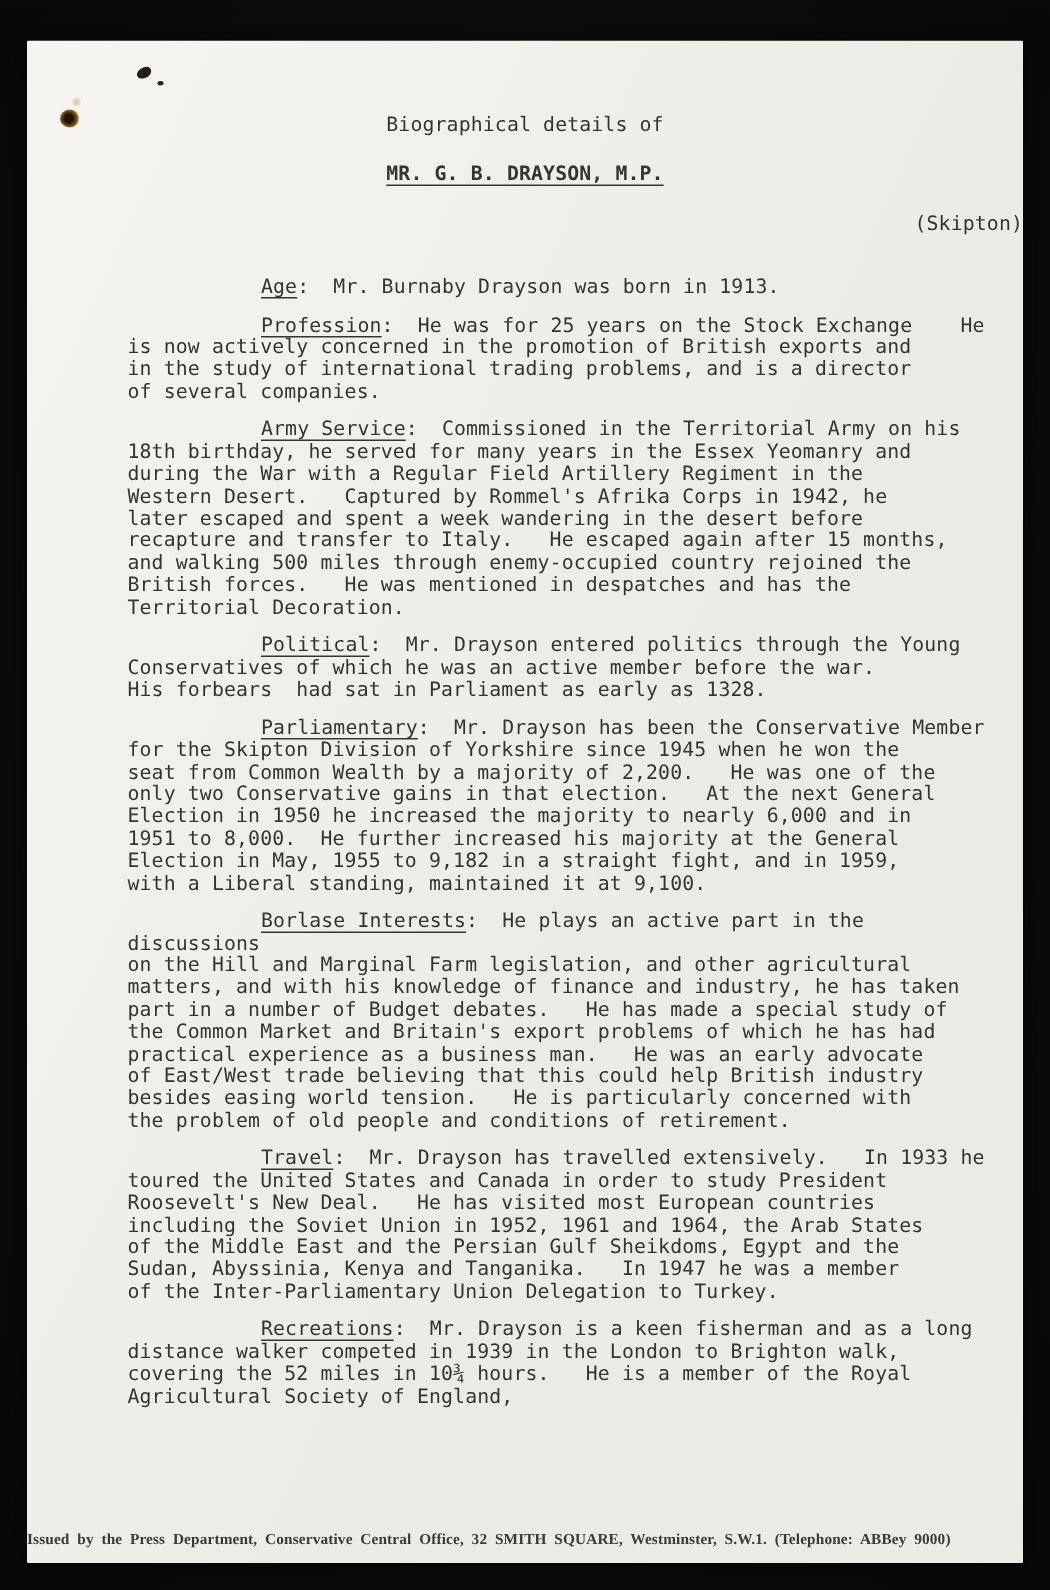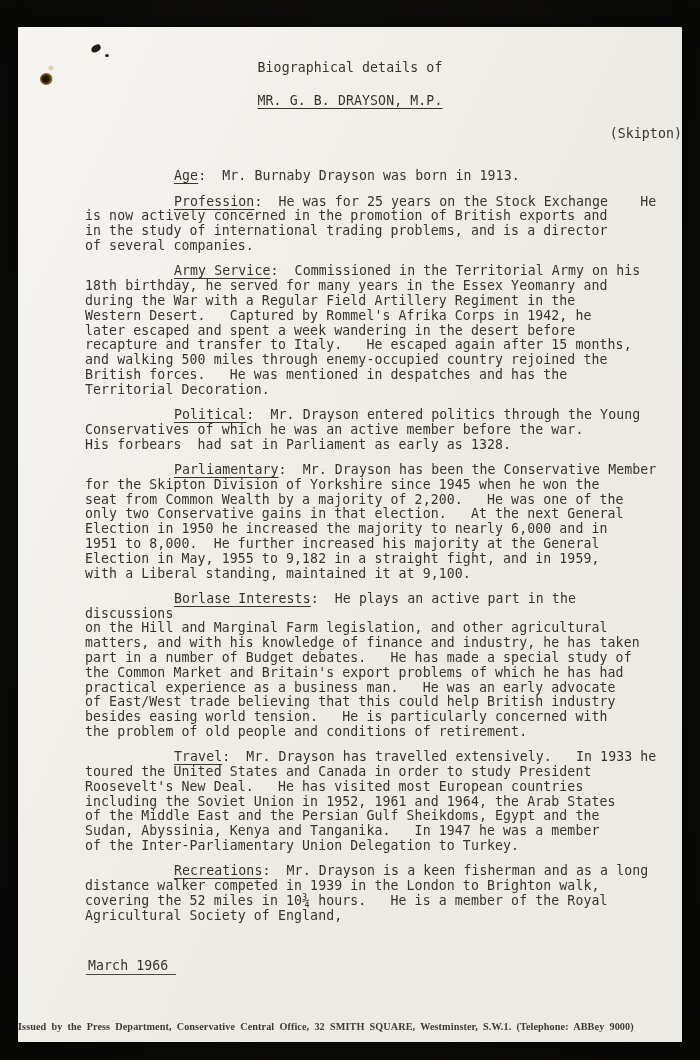--- a/index.html
+++ b/index.html
@@ -37,24 +37,25 @@
     height: 100%;
     color: var(--ink, #36342e);
     font-size: 13.2px;
     line-height: 14.8px;
     letter-spacing: 0.1px;
   }
   .title-block {
     padding-top: 34px;
     text-align: center;
   }
-  .title-line { margin: 0 0 18px 0; }
+  .title-line { margin: 16px 0 18px 0; }
   .title-line.underlined span {
     text-decoration: underline;
     text-underline-offset: 3px;
+    font-weight: bold;
   }
   .title-line:last-child { margin-bottom: 28px; text-align: right; }
   .para {
     margin: 0 20px 10.5px 67px;
     text-indent: 49px;
     white-space: pre-wrap;
   }
   .para .label {
     text-decoration: underline;
     text-underline-offset: 2.5px;
@@ -174,19 +175,18 @@
 including the Soviet Union in 1952, 1961 and 1964, the Arab States
 of the Middle East and the Persian Gulf Sheikdoms, Egypt and the
 Sudan, Abyssinia, Kenya and Tanganika.   In 1947 he was a member
 of the Inter-Parliamentary Union Delegation to Turkey.</span></p>
 
       <p class="para"><span class="label">Recreations</span><span class="body">:  Mr. Drayson is a keen fisherman and as a long
 distance walker competed in 1939 in the London to Brighton walk,
 covering the 52 miles in 10¾ hours.   He is a member of the Royal
 Agricultural Society of England,</span></p>
 
-      <div class="date-line"><span>March 1966</span></div>
 
       <div class="imprint">Issued by the Press Department, Conservative Central Office, 32 SMITH SQUARE, Westminster, S.W.1. (Telephone: ABBey 9000)</div>
 
     </div>
   </div>
 </div>
 
 </body></html>

